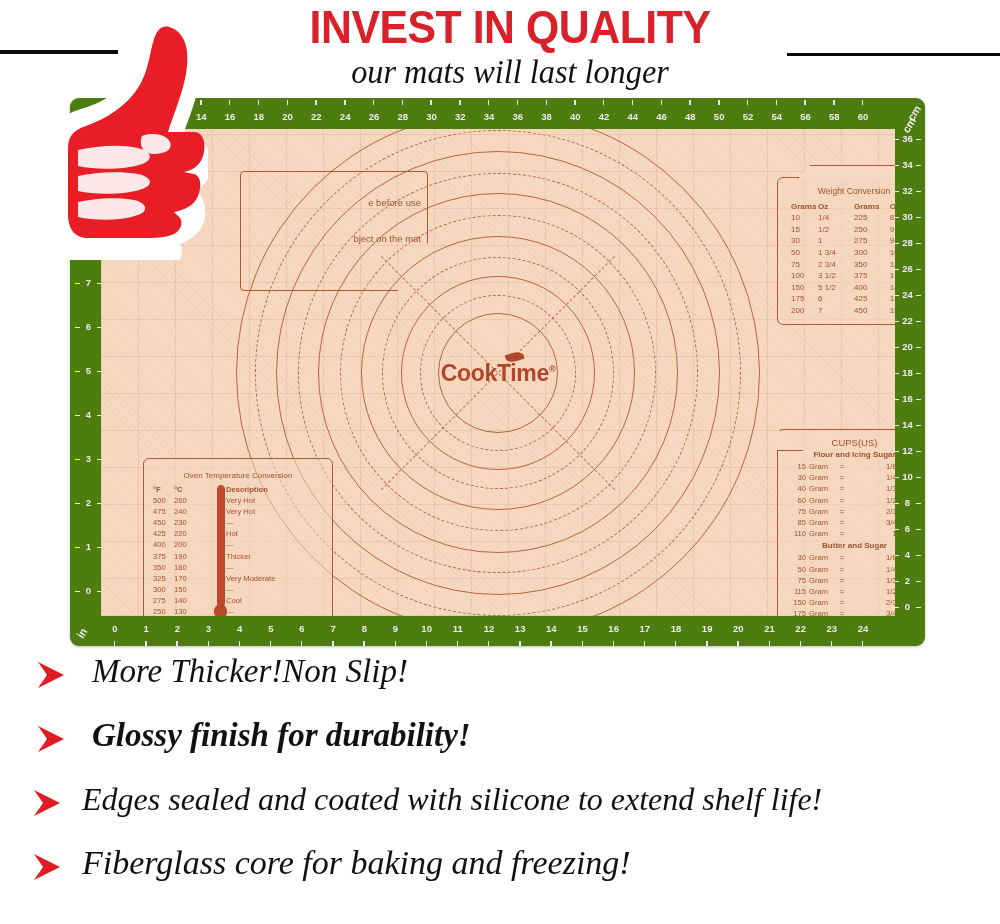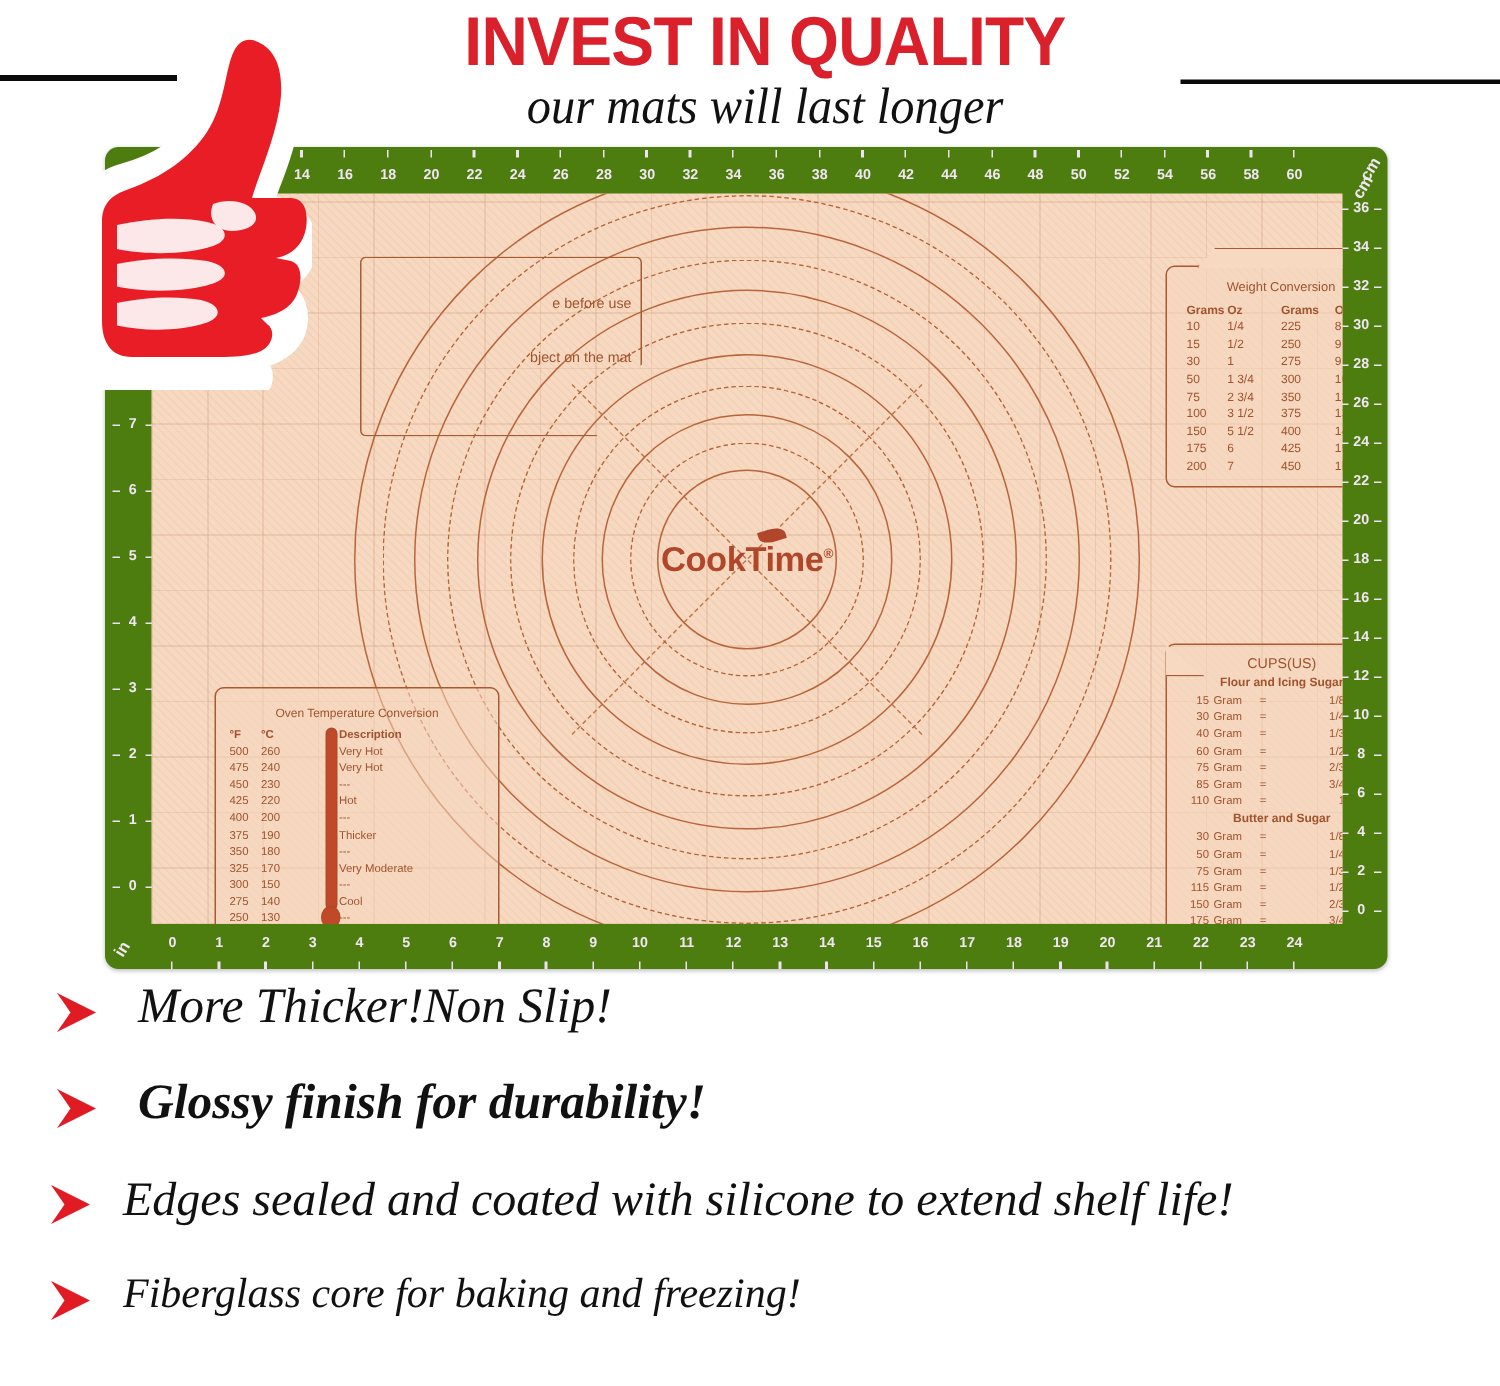--- a/index.html
+++ b/index.html
@@ -196,21 +196,21 @@
     border-bottom: 13px solid transparent;
   }
   .bullet-text {
     position: absolute; left: 86px; top: 4px;
     font-family: "Liberation Serif", serif; font-style: italic;
     font-size: 33px; line-height: 46px; color: #111111; white-space: nowrap;
   }
   .bullet.b1 .bullet-text { left: 92px; }
   .bullet.b2 .bullet-text { left: 92px; font-weight: bold; }
   .bullet.b3 .bullet-text { left: 82px; font-size: 32px; }
-  .bullet.b4 .bullet-text { left: 82px; font-size: 28px; }
+  .bullet.b4 .bullet-text { left: 82px; font-size: 34px; }
   .bullet.b3 .arrow, .bullet.b4 .arrow { left: 34px; }
 </style>
 </head>
 <body>
 
 <div class="header">
   <div class="rule-left"></div>
   <div class="rule-right"></div>
   <div class="headline">INVEST IN QUALITY</div>
   <div class="subheadline">our mats will last longer</div>

